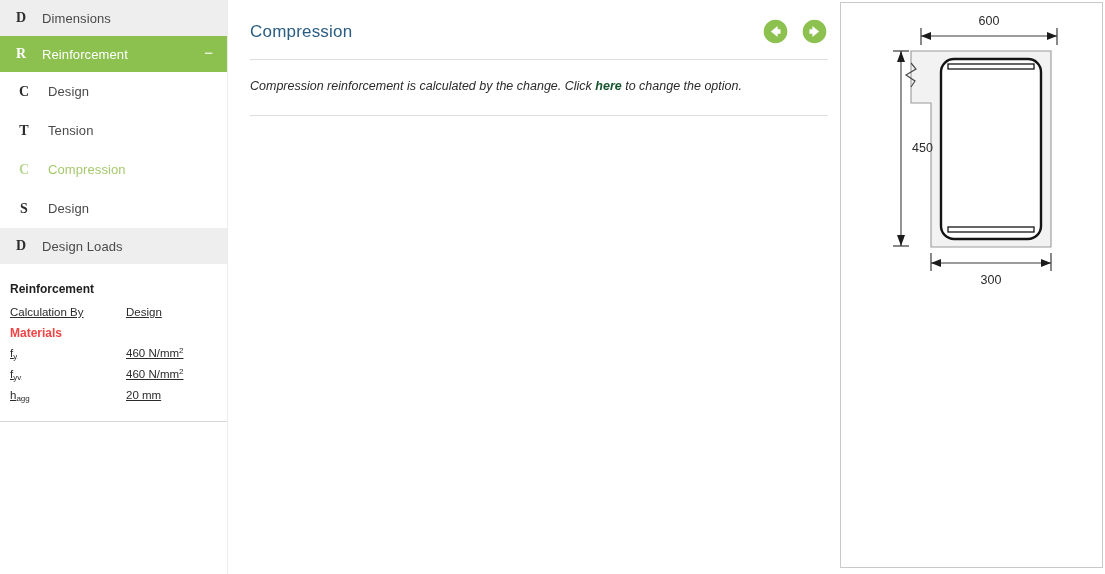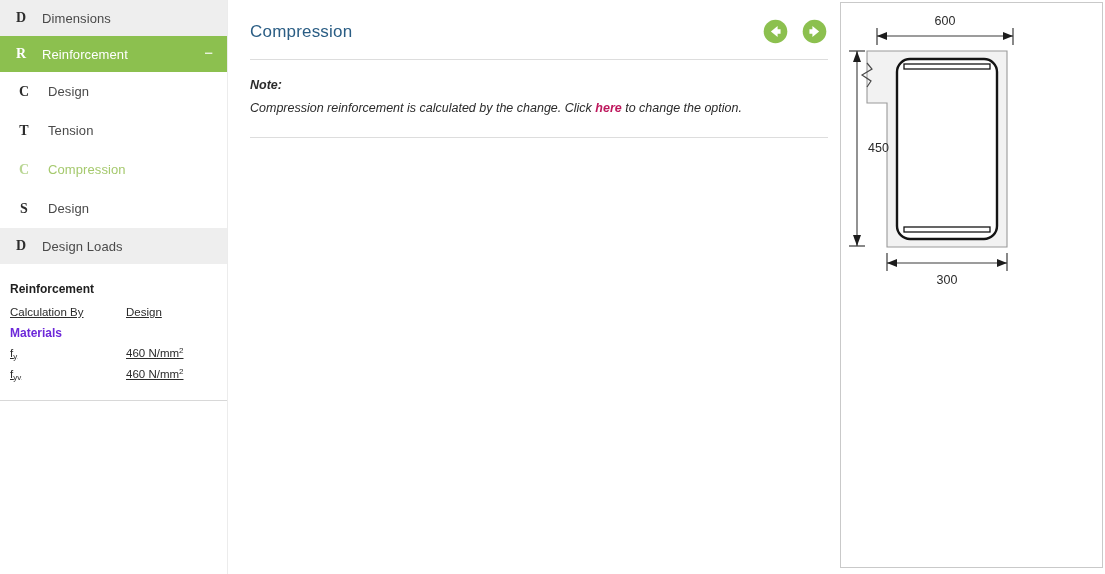--- a/index.html
+++ b/index.html
@@ -100,21 +100,21 @@
     color: #2b2b2b;
     line-height: 18px;
     margin-bottom: 1px;
     text-decoration: underline;
   }
   .info-key { width: 116px; min-width: 116px; }
   .info-val { }
   .info-subhead {
     font-size: 12px;
     font-weight: bold;
-    color: #6d28d9;
+    color: #ef4444;
     margin-top: 5px;
     margin-bottom: 4px;
   }
   sub { font-size: 8px; vertical-align: baseline; position: relative; top: 2px; }
   sup { font-size: 8px; vertical-align: baseline; position: relative; top: -4px; }
 
   
   .main {
     flex: 1;
     height: 574px;
@@ -163,39 +163,40 @@
     color: #2b2b2b;
     margin-bottom: 8px;
   }
   .note-text {
     font-size: 12.5px;
     font-style: italic;
     color: #2b2b2b;
     line-height: 17px;
   }
   .note-link {
-    color: #be185d;
+    color: #14532d;
     font-style: italic;
     font-weight: bold;
     text-decoration: none;
     cursor: pointer;
     margin-top: 24px;
   }
 
   
   .diagram-panel {
     width: 263px;
     min-width: 263px;
     height: 566px;
     margin-top: 2px;
     margin-right: 2px;
     border: 1px solid #c9c9c9;
     background: #ffffff;
     box-sizing: border-box;
     position: relative;
+    padding-left: 44px;
   }
   .diagram-panel svg { display: block; }
 </style>
 </head>
 <body>
 
 <div id="app">
 
   <div class="sidebar">
 
@@ -257,20 +258,24 @@
       <div class="info-row">
         <div class="info-key"><span>f</span><sub>y</sub></div>
         <div class="info-val"><span>460 N/mm</span><sup>2</sup></div>
       </div>
 
       <div class="info-row">
         <div class="info-key"><span>f</span><sub>yv</sub></div>
         <div class="info-val"><span>460 N/mm</span><sup>2</sup></div>
       </div>
 
+      <div class="info-row">
+        <div class="info-key"><span>h</span><sub>agg</sub></div>
+        <div class="info-val"><span>20 mm</span><sup></sup></div>
+      </div>
     </div>
 
   </div>
 
   <div class="main">
     <div class="main-inner">
 
       <div class="main-header">
         <div class="page-title">Compression</div>
 
@@ -280,21 +285,20 @@
             <path d="M18.5 9.5 L10.5 16 L18.5 22.5 L18.5 18.8 L22 18.8 L22 13.2 L18.5 13.2 Z" fill="#ffffff"></path>
           </svg>
           <svg class="arrow-btn" viewBox="0 0 32 32">
             <circle cx="16" cy="16" r="14" fill="#8cc04f"></circle>
             <path d="M13.5 9.5 L21.5 16 L13.5 22.5 L13.5 18.8 L10 18.8 L10 13.2 L13.5 13.2 Z" fill="#ffffff"></path>
           </svg>
         </div>
       </div>
 
       <div class="note-block">
-        <div class="note-label">Note:</div>
         <div class="note-text"><span>Compression reinforcement is calculated by the change. Click </span><a class="note-link">here</a><span> to change the option.</span></div>
       </div>
 
     </div>
   </div>
 
   <div class="diagram-panel">
     <svg width="261" height="564" viewBox="0 0 261 564">
 
       <g>

